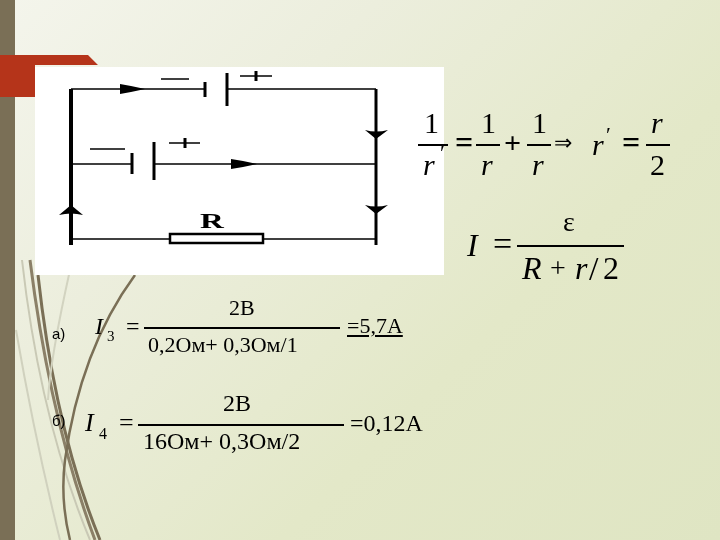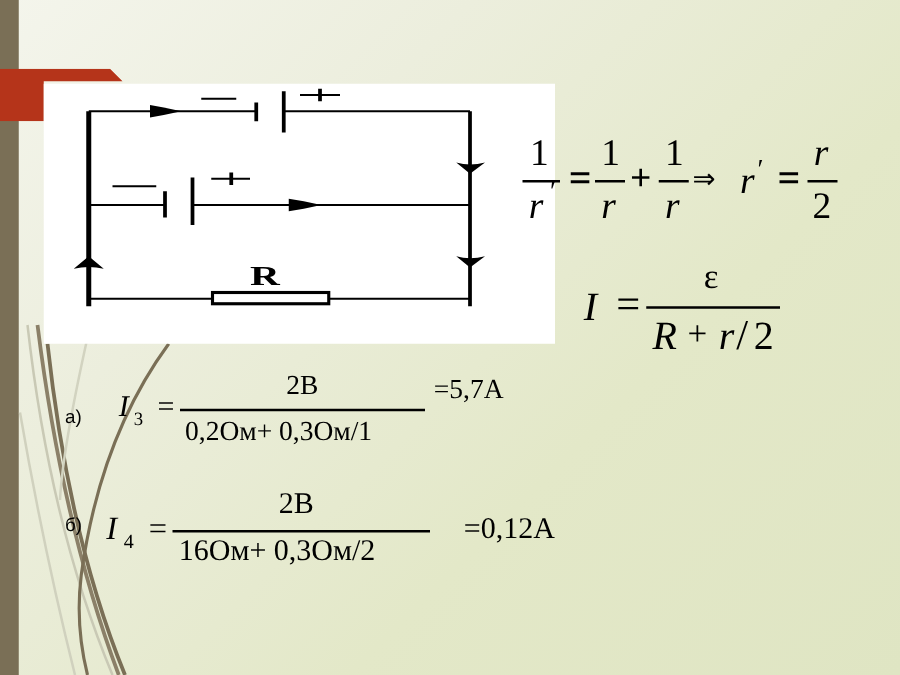--- a/index.html
+++ b/index.html
@@ -125,25 +125,25 @@
 </div>
 
 <div>
   <div class="label" style="left:52px; top:325px;">а)</div>
   <div class="math it" style="left:95px; top:313px; font-size:24px;">I</div>
   <div class="math" style="left:107px; top:328px; font-size:15px;">3</div>
   <div class="math" style="left:126px; top:313px; font-size:24px;">=</div>
   <div class="math" style="left:229px; top:295px; font-size:22px;">2В</div>
   <div class="frac-line" style="left:144px; top:327px; width:196px; height:1.5px;"></div>
   <div class="math" style="left:148px; top:332px; font-size:22px;">0,2Ом+ 0,3Ом/1</div>
-  <div class="math" style="left:347px; top:298px; font-size:22px;">=5,7А</div>
+  <div class="math" style="left:347px; top:313px; font-size:22px;text-decoration:underline;">=5,7А</div>
 </div>
 
 <div>
   <div class="label" style="left:52px; top:412px;">б)</div>
   <div class="math it" style="left:85px; top:408px; font-size:26px;">I</div>
   <div class="math" style="left:99px; top:425px; font-size:16px;">4</div>
   <div class="math" style="left:119px; top:408px; font-size:26px;">=</div>
   <div class="math" style="left:223px; top:390px; font-size:24px;">2В</div>
   <div class="frac-line" style="left:138px; top:424px; width:206px; height:1.5px;"></div>
   <div class="math" style="left:143px; top:428px; font-size:24px;text-align:center;">16Ом+ 0,3Ом/2</div>
-  <div class="math" style="left:350px; top:410px; font-size:24px;margin-left:21px;">=0,12А</div>
+  <div class="math" style="left:350px; top:410px; font-size:24px;">=0,12А</div>
 </div>
 
 </body></html>

